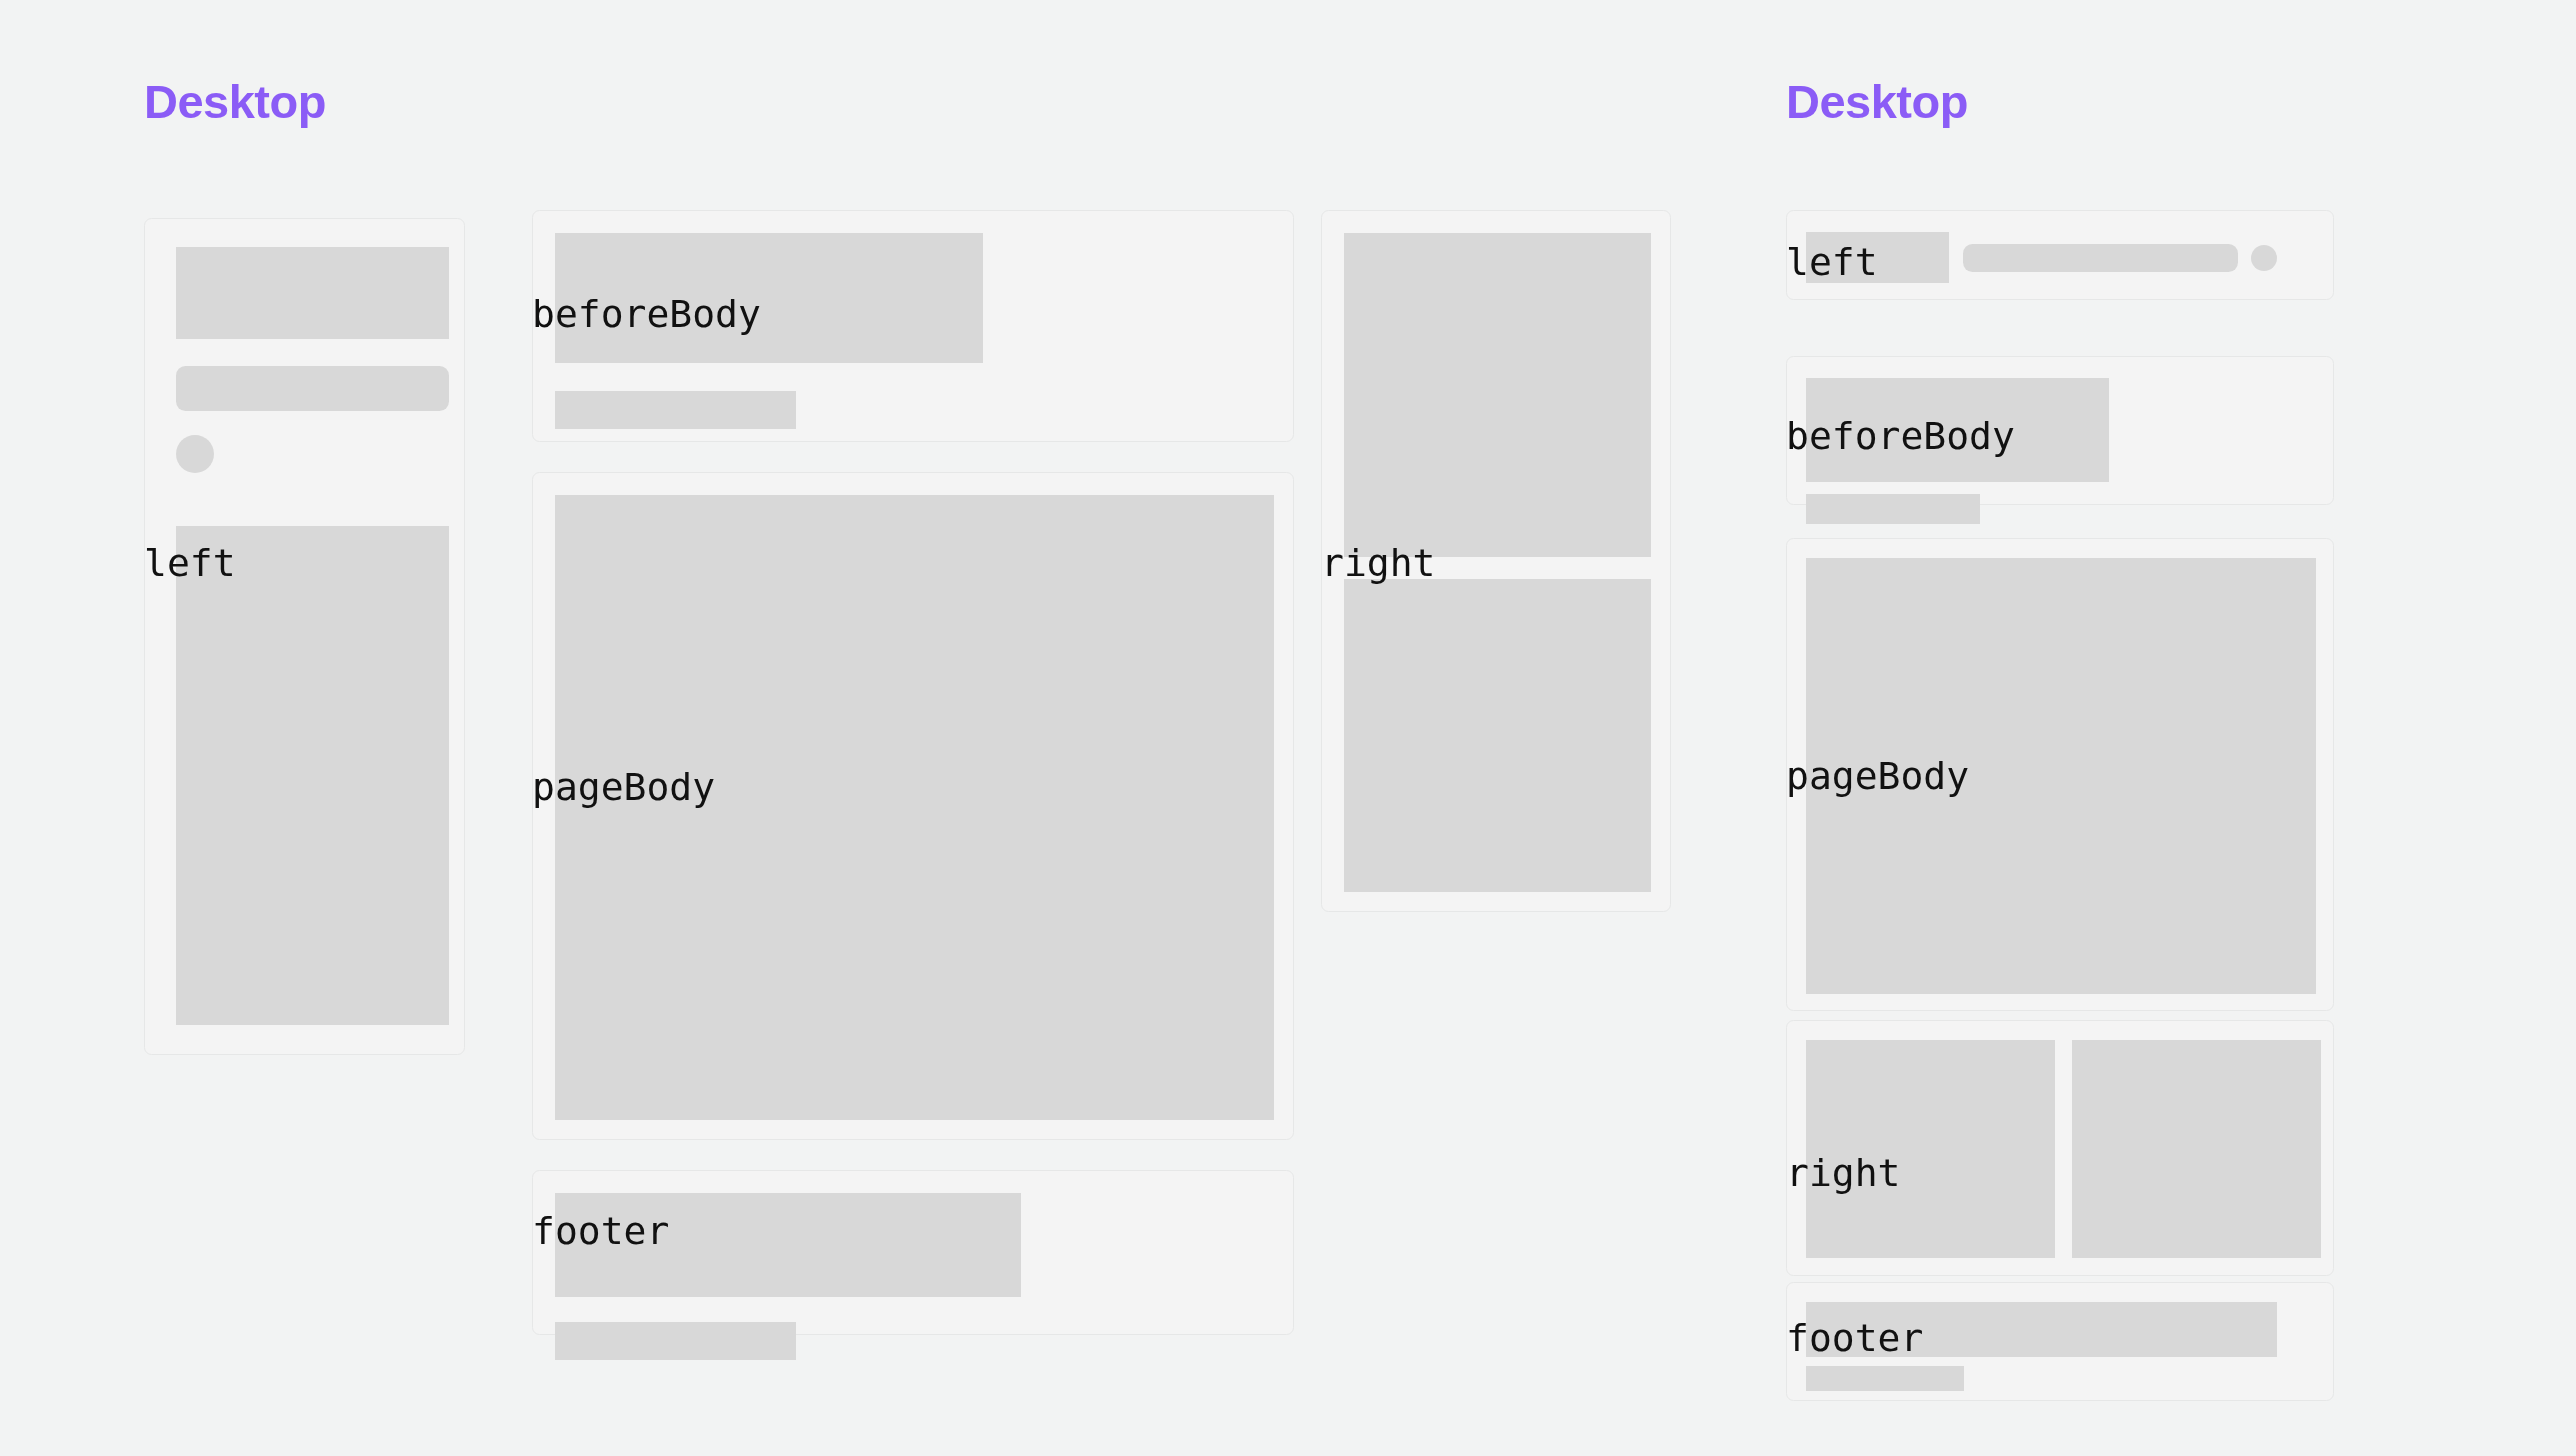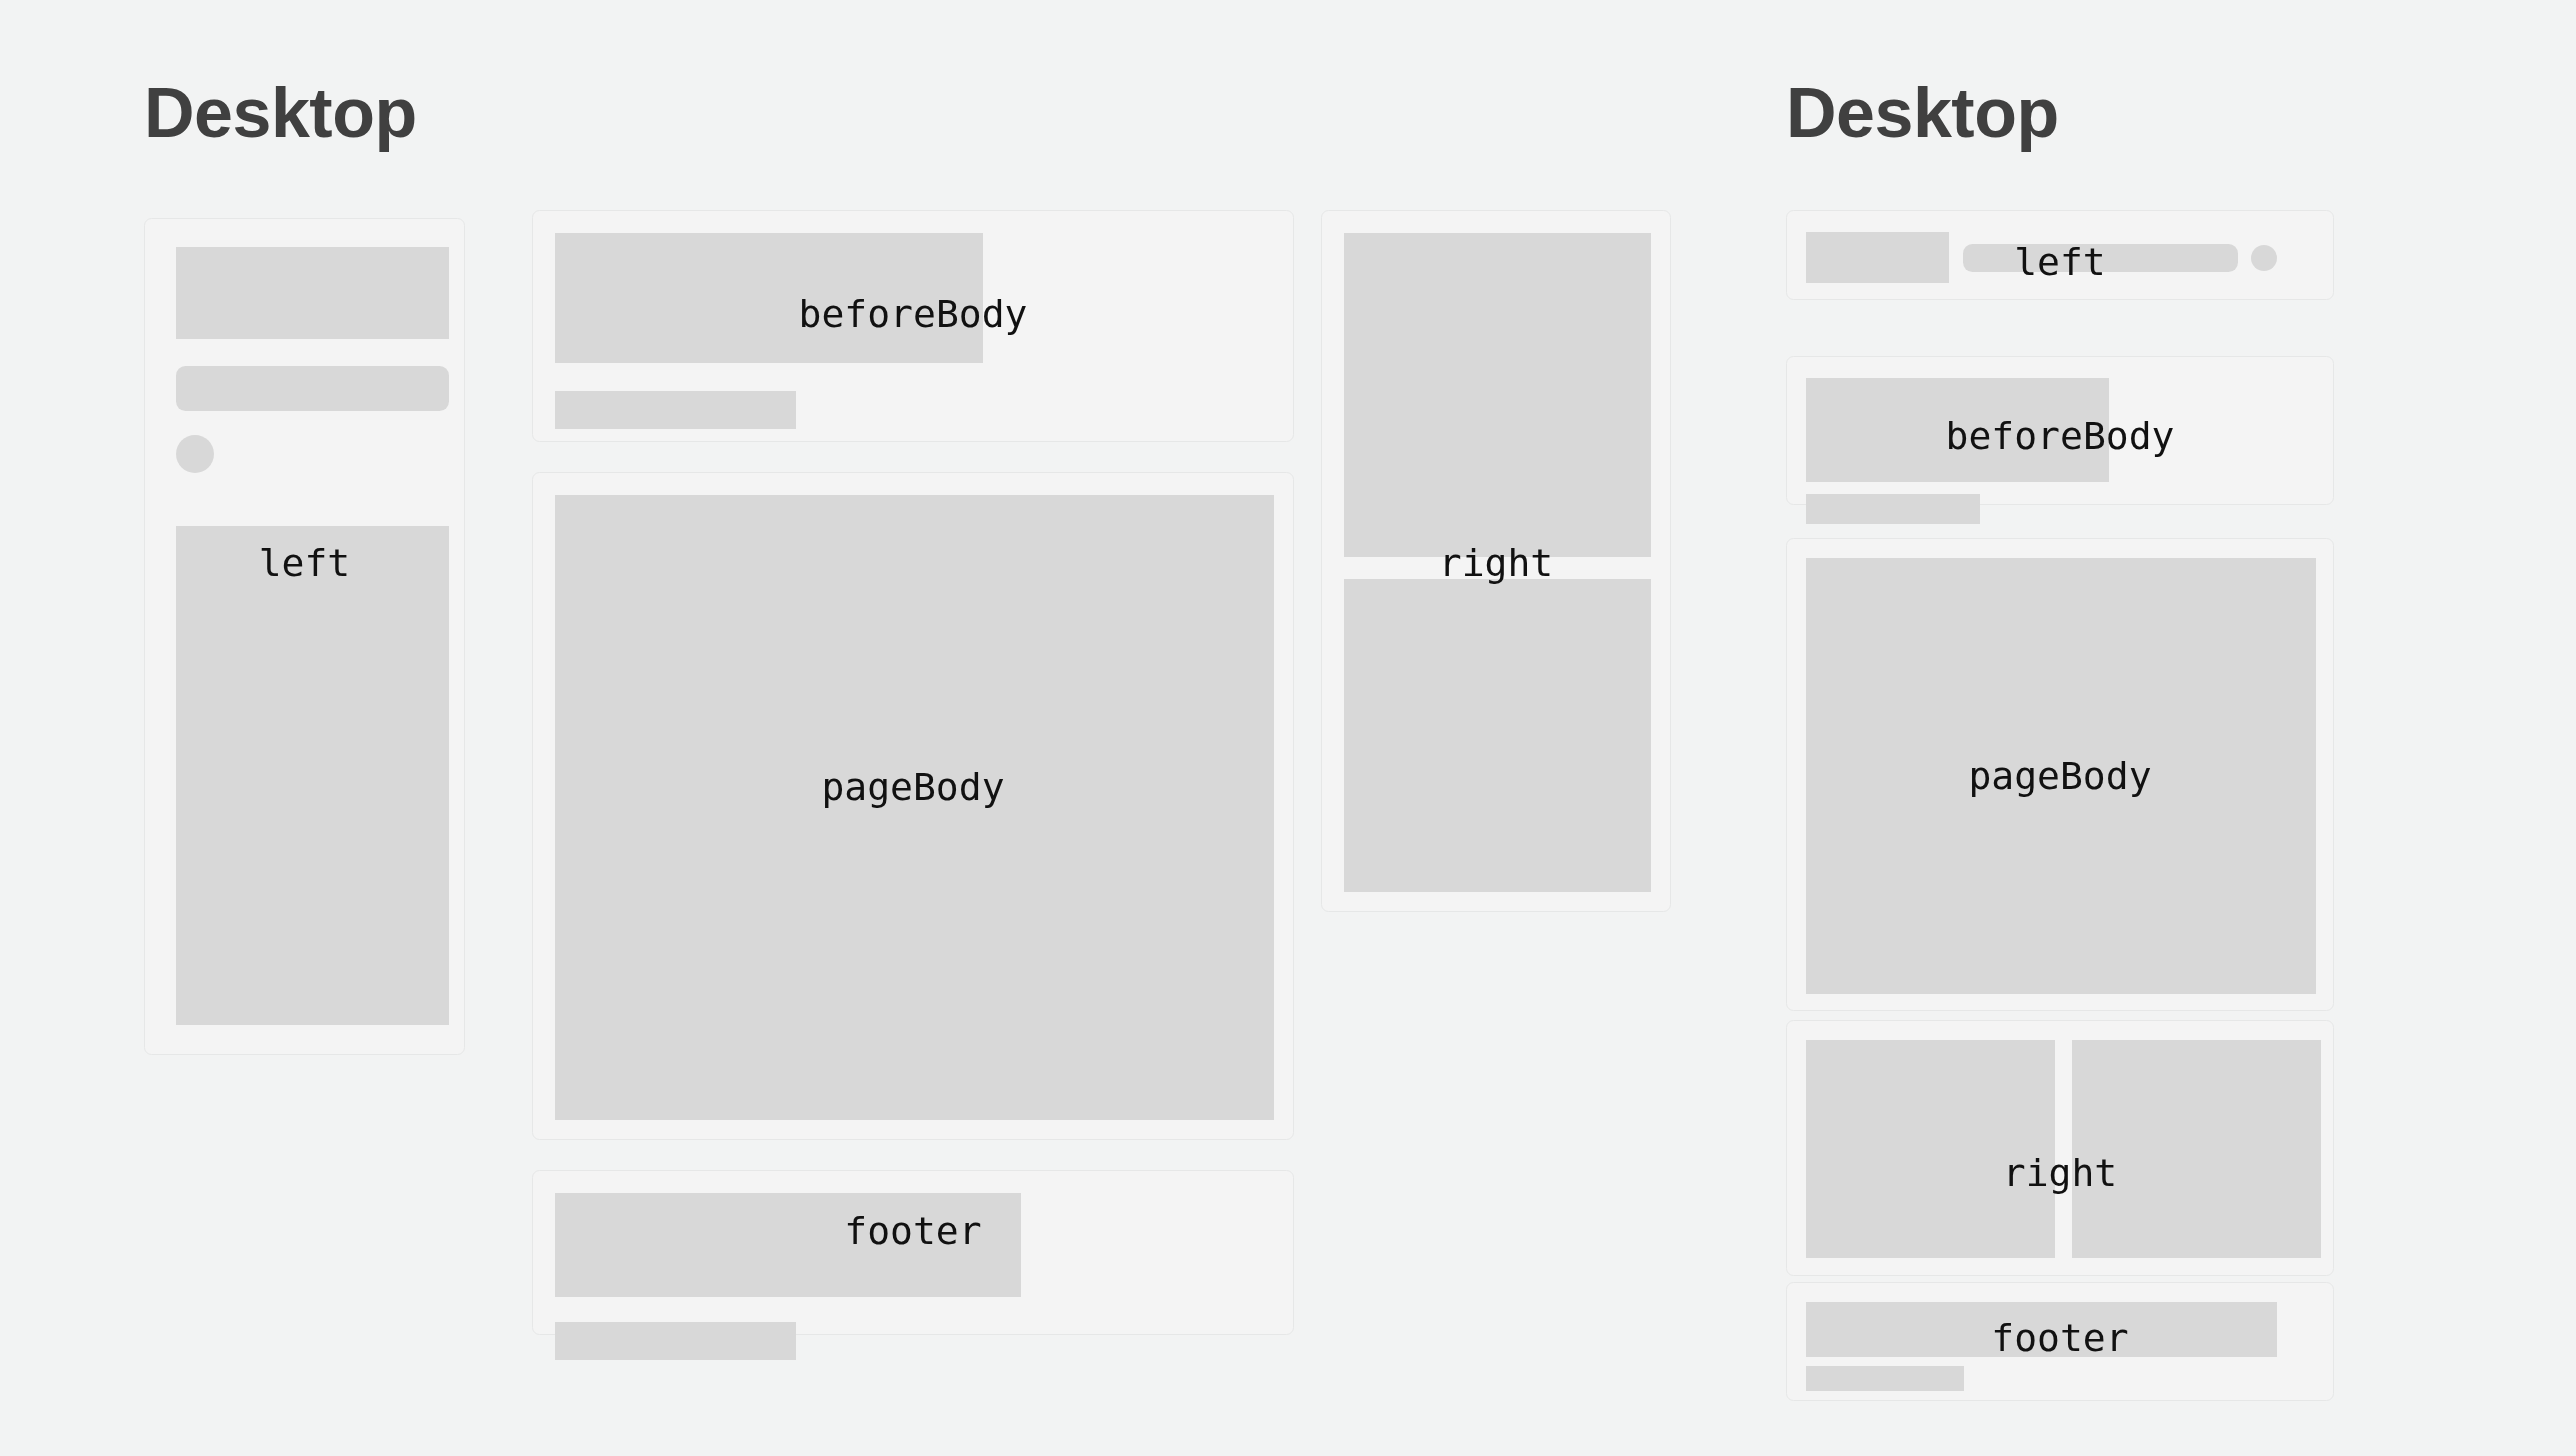--- a/index.html
+++ b/index.html
@@ -14,23 +14,23 @@
 
   .stage {
     position: relative;
     width: 2576px;
     height: 1456px;
   }
 
   
   .section-title {
     position: absolute;
-    font-size: 70px;
+    font-size: 47px;
     font-weight: bold;
-    color: #404040;
+    color: #8b5cf6;
     letter-spacing: -0.5px;
     line-height: 1;
     white-space: nowrap;
   }
   #title-desktop { left: 144px; top: 78px; }
   #title-mobile  { left: 1786px; top: 78px; }
 
   
   .card {
     position: absolute;
@@ -48,21 +48,20 @@
   .sk.circle  { border-radius: 50%; }
 
   
   .region-label {
     position: absolute;
     font-family: "DejaVu Sans Mono", "Liberation Mono", monospace;
     font-size: 38px;
     color: #111111;
     line-height: 1;
     white-space: nowrap;
-    text-align: center;
     pointer-events: none;
   }
   .region-label.mobile { font-size: 38px; }
 
   
   #d-left-card   { left: 144px;  top: 218px; width: 321px;  height: 837px; }
   #d-left-sk1    { left: 31px;   top: 28px;  width: 273px;  height: 92px; }
   #d-left-sk2    { left: 31px;   top: 147px; width: 273px;  height: 45px;  border-radius: 9.4px; }
   #d-left-sk3    { left: 31px;   top: 216px; width: 38px;   height: 38px; }
   #d-left-sk4    { left: 31px;   top: 307px; width: 273px;  height: 499px; }

